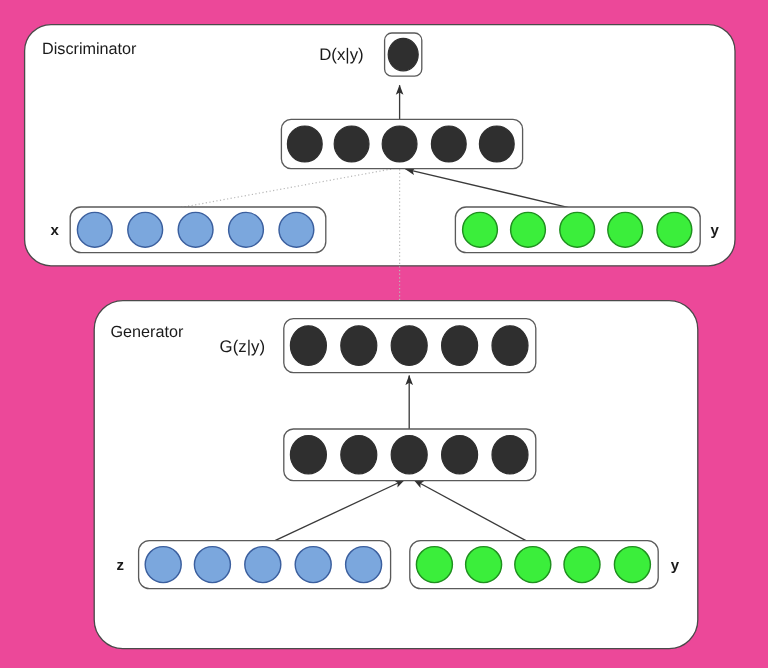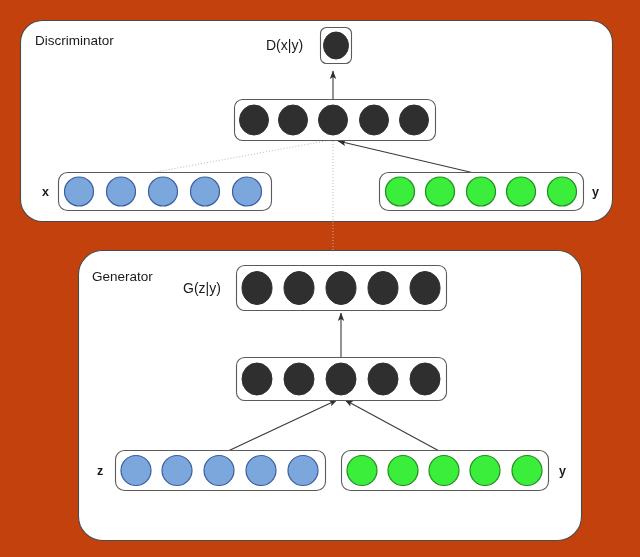--- a/index.html
+++ b/index.html
@@ -7,21 +7,21 @@
     padding: 0;
     background: #ffffff;
   }
   body {
     font-family: "Liberation Sans", sans-serif;
   }
   #stage {
     position: relative;
     width: 640px;
     height: 557px;
-    background: #c2410c;
+    background: #ec4899;
     overflow: hidden;
   }
   svg.layer {
     position: absolute;
     left: 0;
     top: 0;
     width: 640px;
     height: 557px;
   }
   .module-box {

